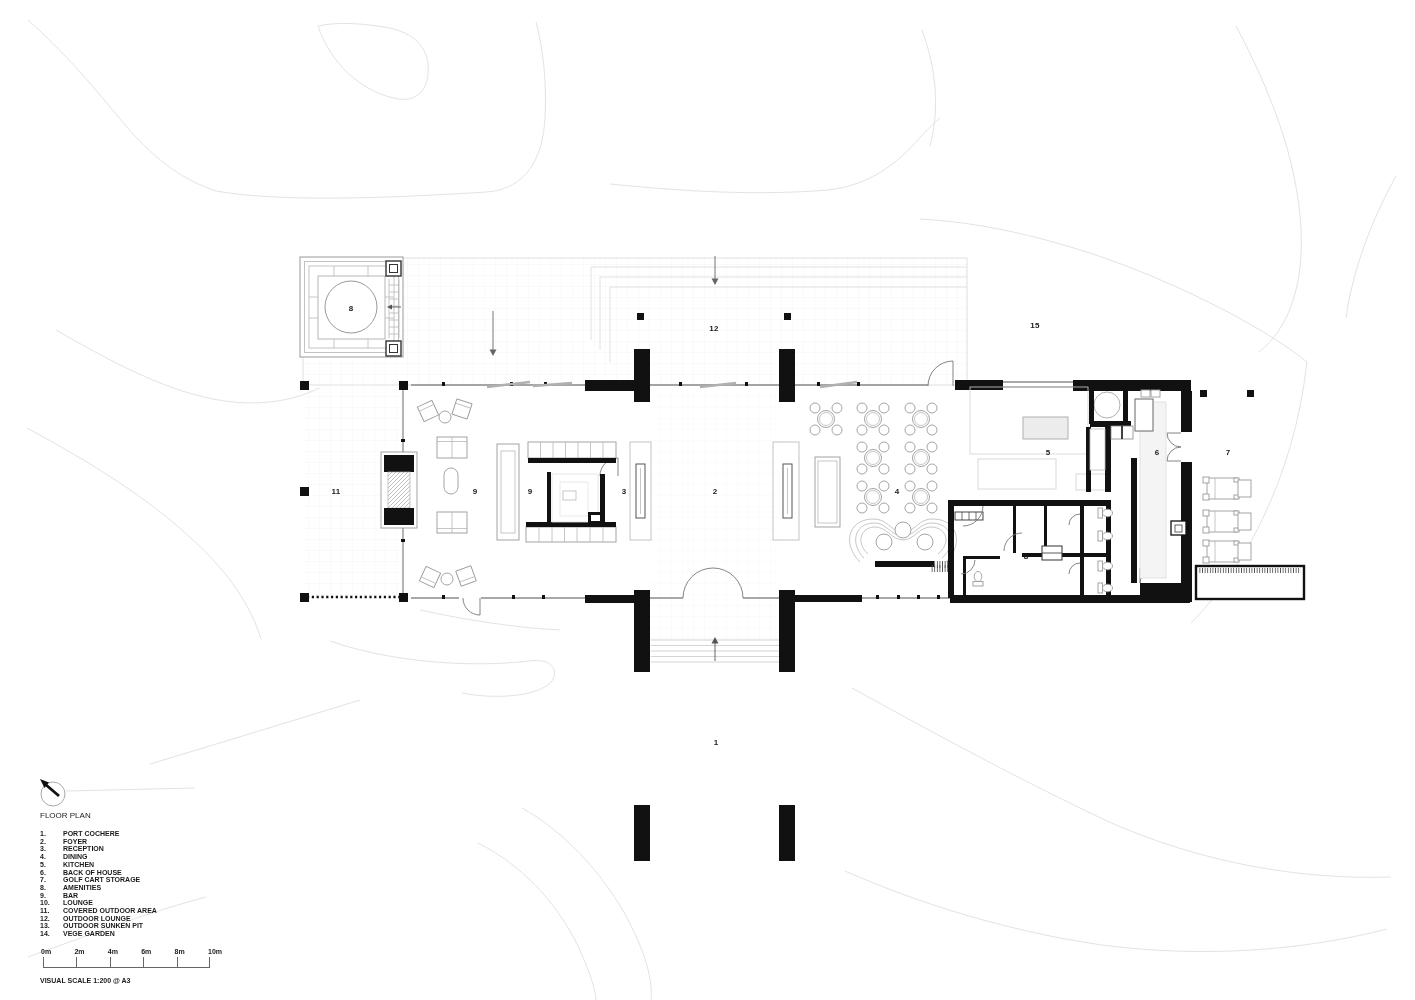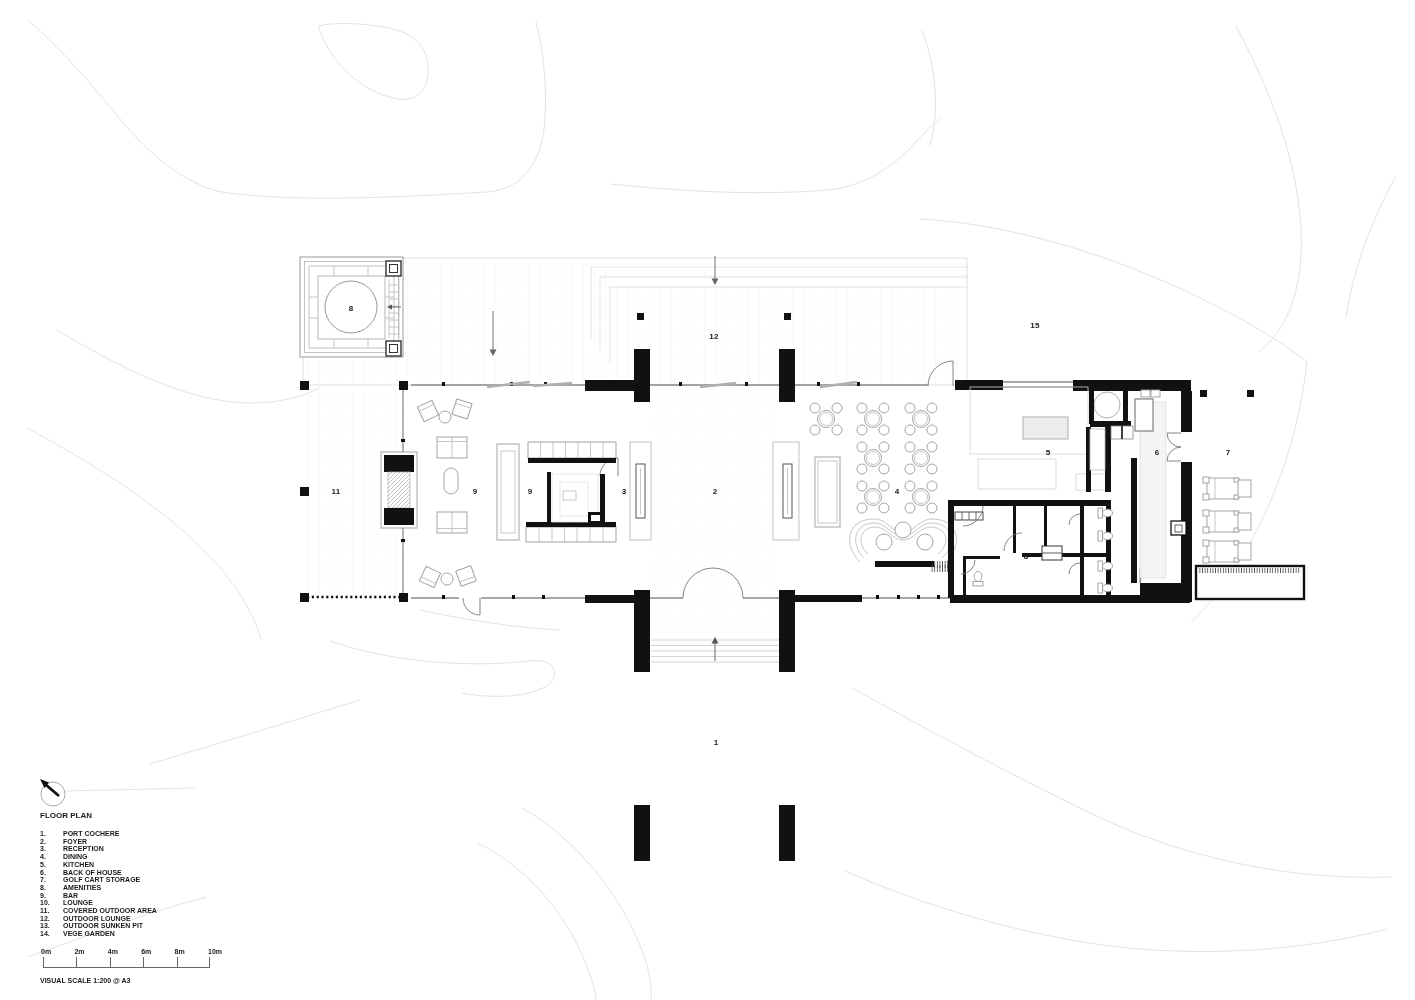--- a/index.html
+++ b/index.html
@@ -1,21 +1,21 @@
 <!DOCTYPE html>
 <html><head>
 <meta charset="utf-8">
 <style>
   html,body{margin:0;padding:0;background:#fff;}
   body{font-family:"Liberation Sans",sans-serif;}
   #canvas{position:relative;width:1415px;height:1000px;background:#ffffff;overflow:hidden;}
   svg{position:absolute;left:0;top:0;}
   .room-num{position:absolute;transform:translate(-50%,-50%);font-size:8px;font-weight:bold;color:#1a1a1a;letter-spacing:.2px;}
   #titleblock{position:absolute;left:40px;top:811px;color:#1a1a1a;}
-  .tb-title{font-size:8px;font-weight:bold;margin:0 0 10px 0;}
+  .tb-title{font-size:8px;font-weight:normal;margin:0 0 10px 0;}
   .legend-row{display:flex;font-size:7px;font-weight:bold;line-height:7.7px;white-space:nowrap;}
   .ln{width:23px;flex:none;}
   #scalebar{position:absolute;left:43px;top:948px;width:167px;height:20px;}
   .sb-label{position:absolute;top:0;font-size:7px;font-weight:bold;color:#1a1a1a;}
   .sb-bar{position:absolute;left:0;top:9px;width:167px;height:10px;border-bottom:1px solid #666;}
   .sb-tick{position:absolute;top:9px;width:1px;height:10px;background:#666;}
   #scalenote{position:absolute;left:40px;top:977px;font-size:7px;font-weight:bold;color:#1a1a1a;}
   
   .site{stroke:#e3e3e3;fill:none;stroke-width:1;}
   .step{stroke:#dadada;fill:none;stroke-width:.8;}
@@ -321,21 +321,21 @@
 <span class="room-num" style="left:715px;top:491px">2</span>
 <span class="room-num" style="left:624px;top:491px">3</span>
 <span class="room-num" style="left:897px;top:491px">4</span>
 <span class="room-num" style="left:1048px;top:452px">5</span>
 <span class="room-num" style="left:1157px;top:452px">6</span>
 <span class="room-num" style="left:1228px;top:452px">7</span>
 <span class="room-num" style="left:1026px;top:556px">8</span>
 <span class="room-num" style="left:530px;top:491px">9</span>
 <span class="room-num" style="left:475px;top:491px">9</span>
 <span class="room-num" style="left:336px;top:491px">11</span>
-<span class="room-num" style="left:714px;top:336px">12</span>
+<span class="room-num" style="left:714px;top:328px">12</span>
 <span class="room-num" style="left:351px;top:308px">8</span>
 <span class="room-num" style="left:1035px;top:325px">15</span>
 
 <div id="titleblock">
   <div class="tb-title">FLOOR PLAN</div>
   <div id="legend">
         <div class="legend-row">
           <span class="ln">1.</span>
           <span>PORT COCHERE</span>
         </div>

